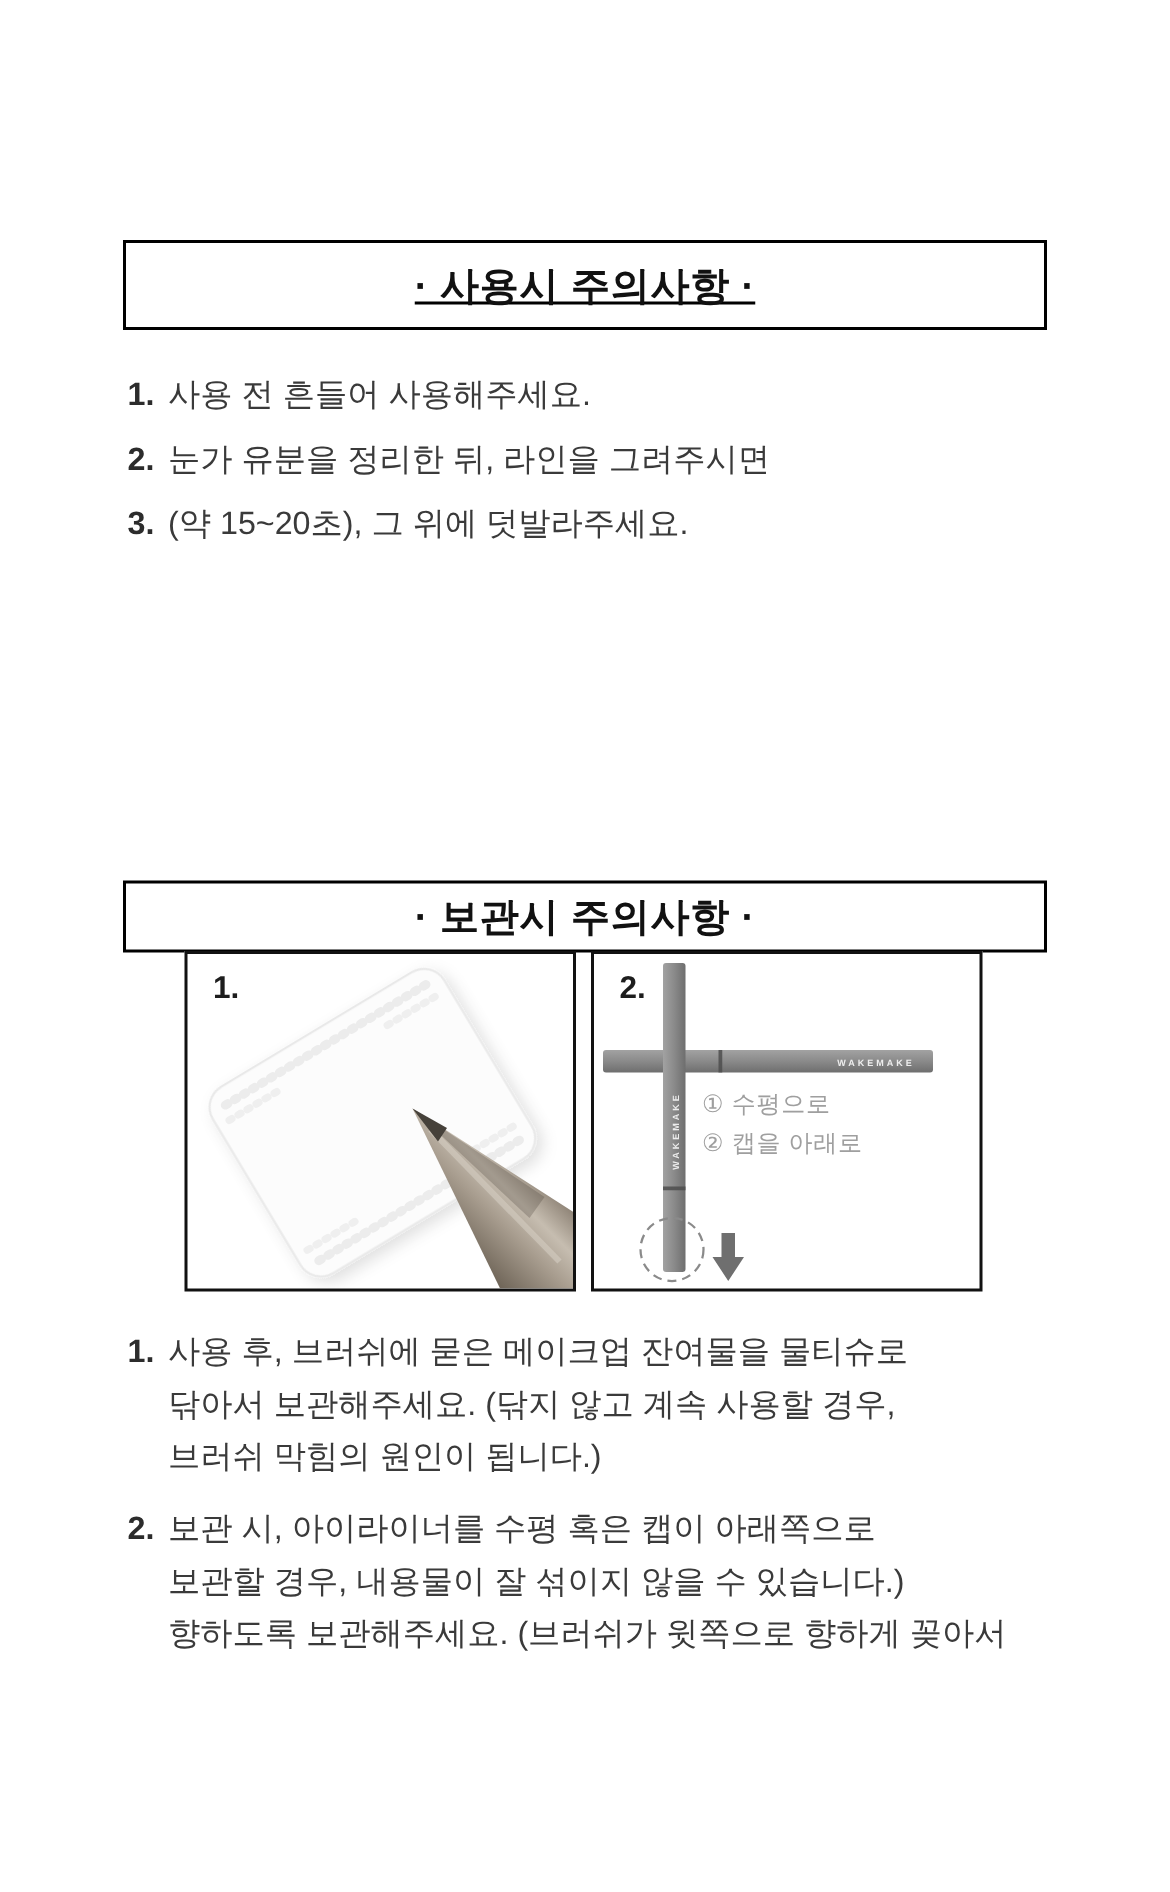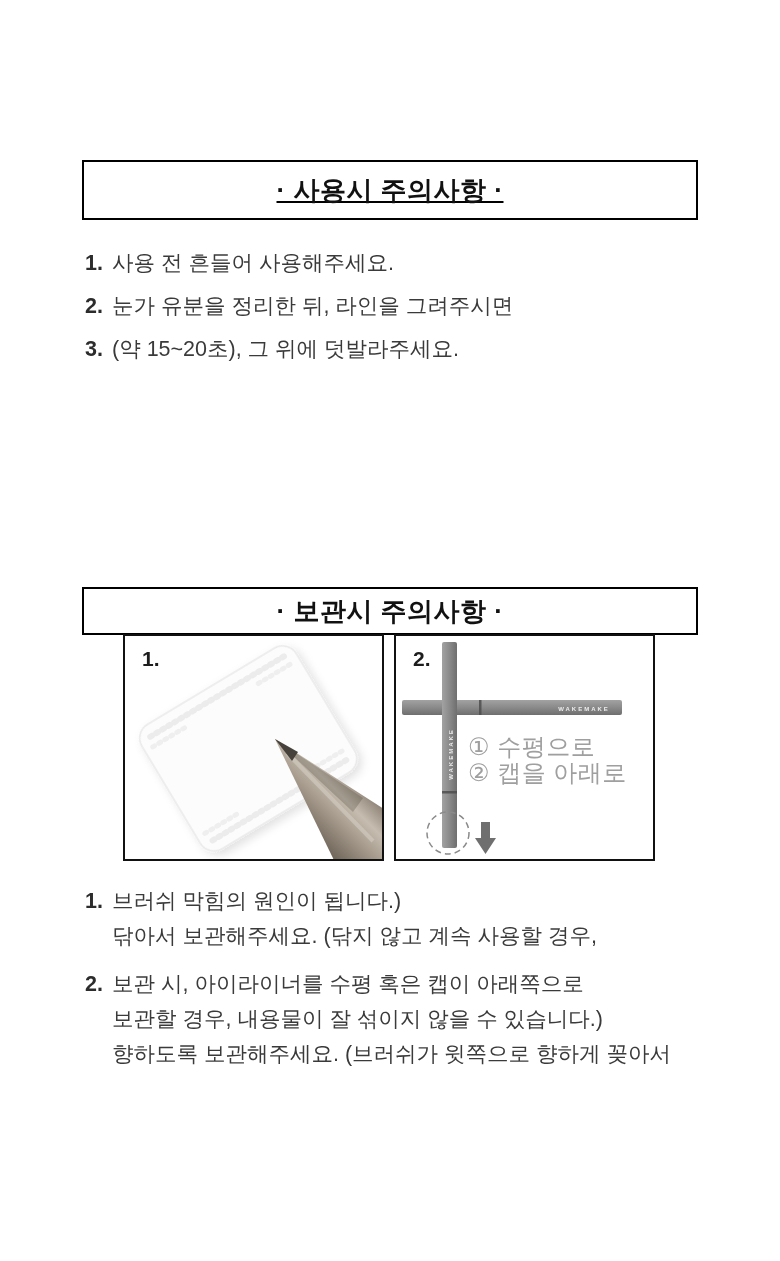--- a/index.html
+++ b/index.html
@@ -31,22 +31,22 @@
   .figure{
     position:relative;width:261px;height:227px;box-sizing:border-box;
     border:2px solid #111;background:#fff;overflow:hidden;
   }
   .fig-art{position:absolute;left:0;top:0;width:257px;height:223px;display:block;}
   .fig-label{
     position:absolute;left:17px;top:11px;font-size:21px;font-weight:bold;color:#1d1d1d;
     z-index:2;
   }
   .fig-caption{
-    position:absolute;left:72px;top:98px;z-index:2;
-    font-size:24px;line-height:26px;color:#9f9f9f;letter-spacing:0.5px;
+    position:absolute;left:72px;top:88px;z-index:2;
+    font-size:16px;line-height:26px;color:#9f9f9f;letter-spacing:0.5px;
   }
 </style>
 </head>
 <body>
 
 <div class="page">
 
   <div class="title-box" id="usage-title-box">
     <span class="title-text">· 사용시 주의사항 ·</span>
   </div>
@@ -142,22 +142,23 @@
         <circle cx="52" cy="197" r="21" fill="none" stroke="#8a8a8a" stroke-width="1.5" stroke-dasharray="6 4"></circle>
         <path d="M85 186 h9 v16 h6 l-10.5 16 -10.5 -16 h6 z" fill="#6f6f6f"></path>
       </svg>
     </div>
   </div>
 
   <div class="num-list" id="storage-list">
     <div class="list-item">
       <span class="item-num">1.</span>
       <span class="item-lines">
+        <div>사용 후, 브러쉬에 묻은 메이크업 잔여물을 물티슈로</div>
+        <div>닦아서 보관해주세요. (닦지 않고 계속 사용할 경우,</div>
         <div>브러쉬 막힘의 원인이 됩니다.)</div>
-        <div>닦아서 보관해주세요. (닦지 않고 계속 사용할 경우,</div>
       </span>
     </div>
     <div class="list-item">
       <span class="item-num">2.</span>
       <span class="item-lines">
         <div>보관 시, 아이라이너를 수평 혹은 캡이 아래쪽으로</div>
         <div>보관할 경우, 내용물이 잘 섞이지 않을 수 있습니다.)</div>
         <div>향하도록 보관해주세요. (브러쉬가 윗쪽으로 향하게 꽂아서</div>
       </span>
     </div>

